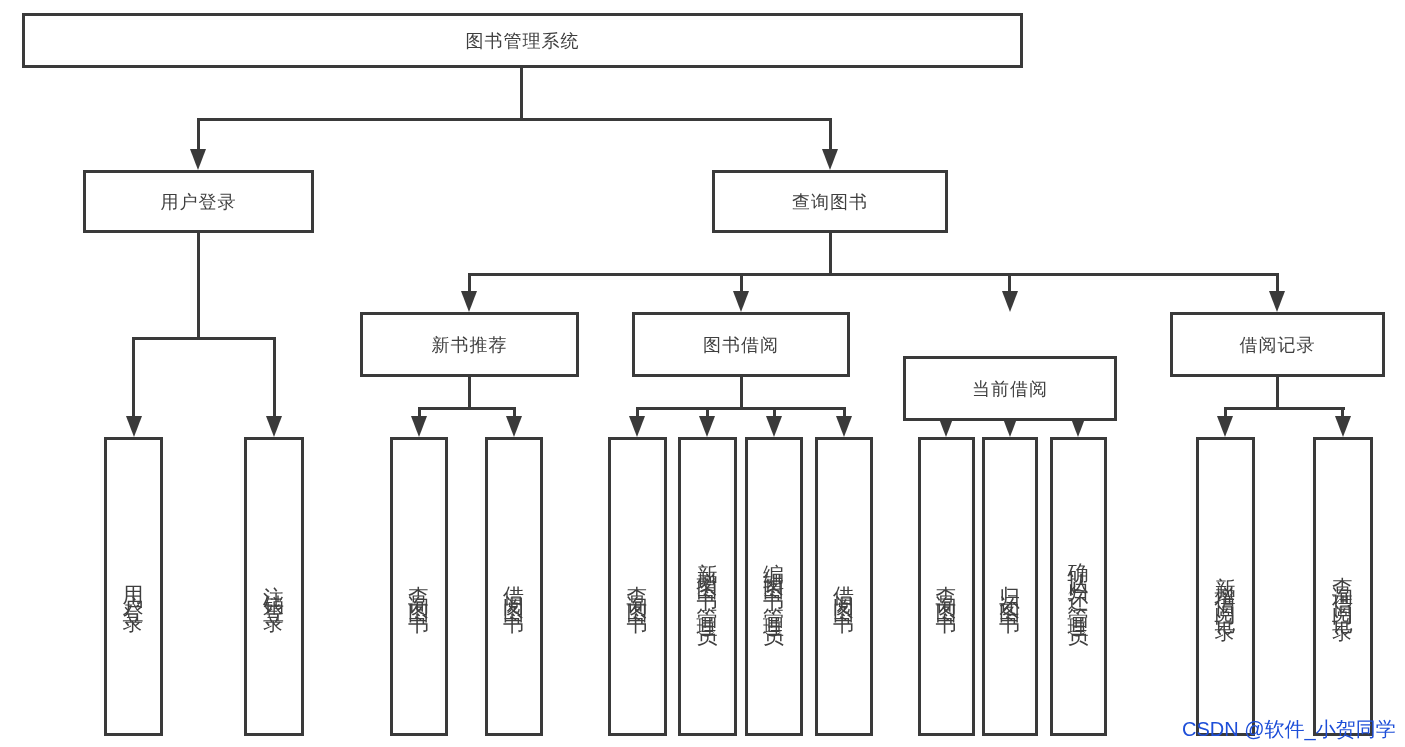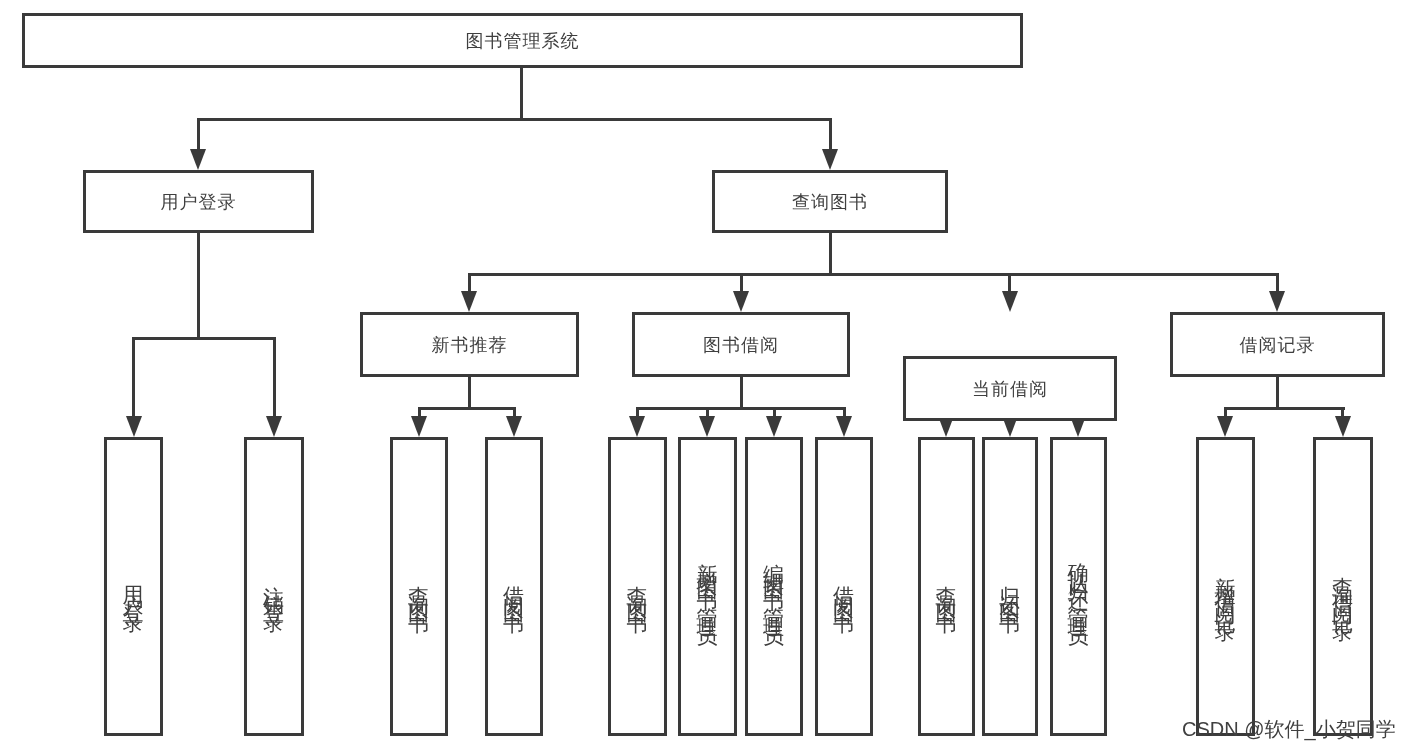--- a/index.html
+++ b/index.html
@@ -49,21 +49,21 @@
     border-left: 8px solid transparent;
     border-right: 8px solid transparent;
     border-top: 21px solid #3a3a3a;
     z-index: 1;
   }
   .watermark {
     position: absolute;
     left: 1182px;
     top: 716px;
     font-size: 20px;
-    color: #404040;
+    color: #1d4ed8;
     white-space: nowrap;
     z-index: 5;
   }
 </style>
 </head>
 <body>
 
 <div id="canvas">
 
   <div class="box" style="left:22px; top:13px; width:1001px; height:55px;">

